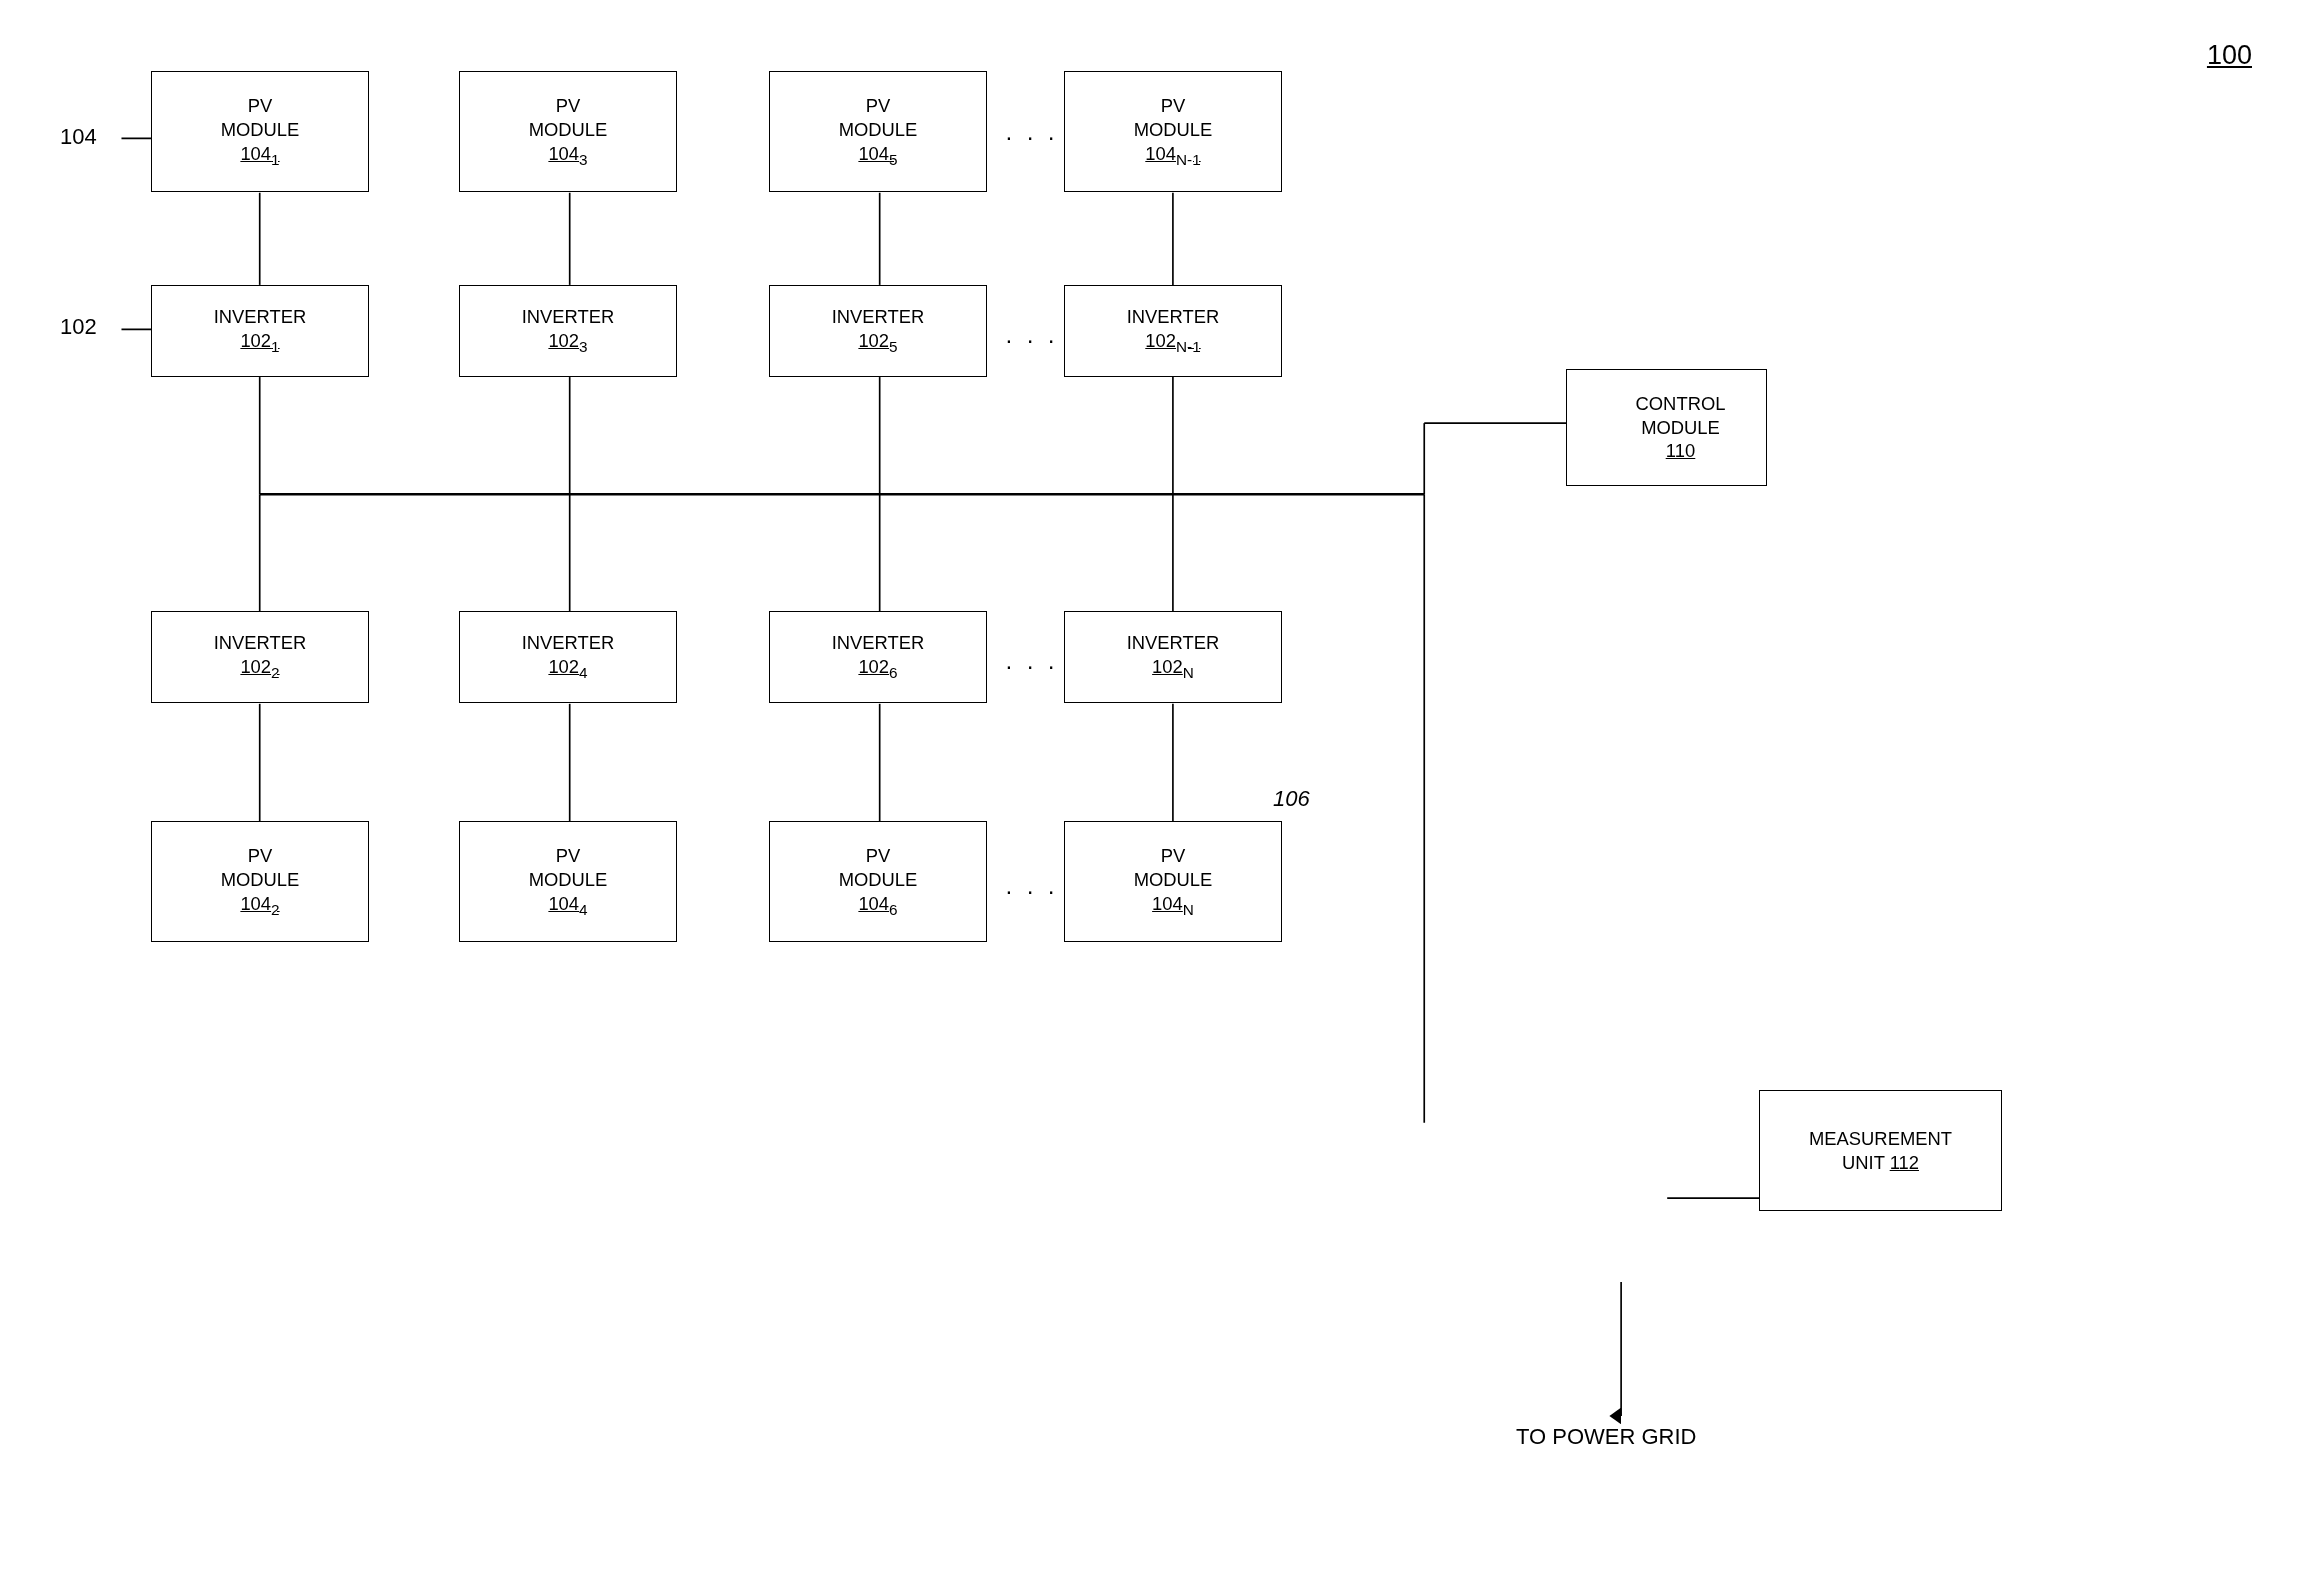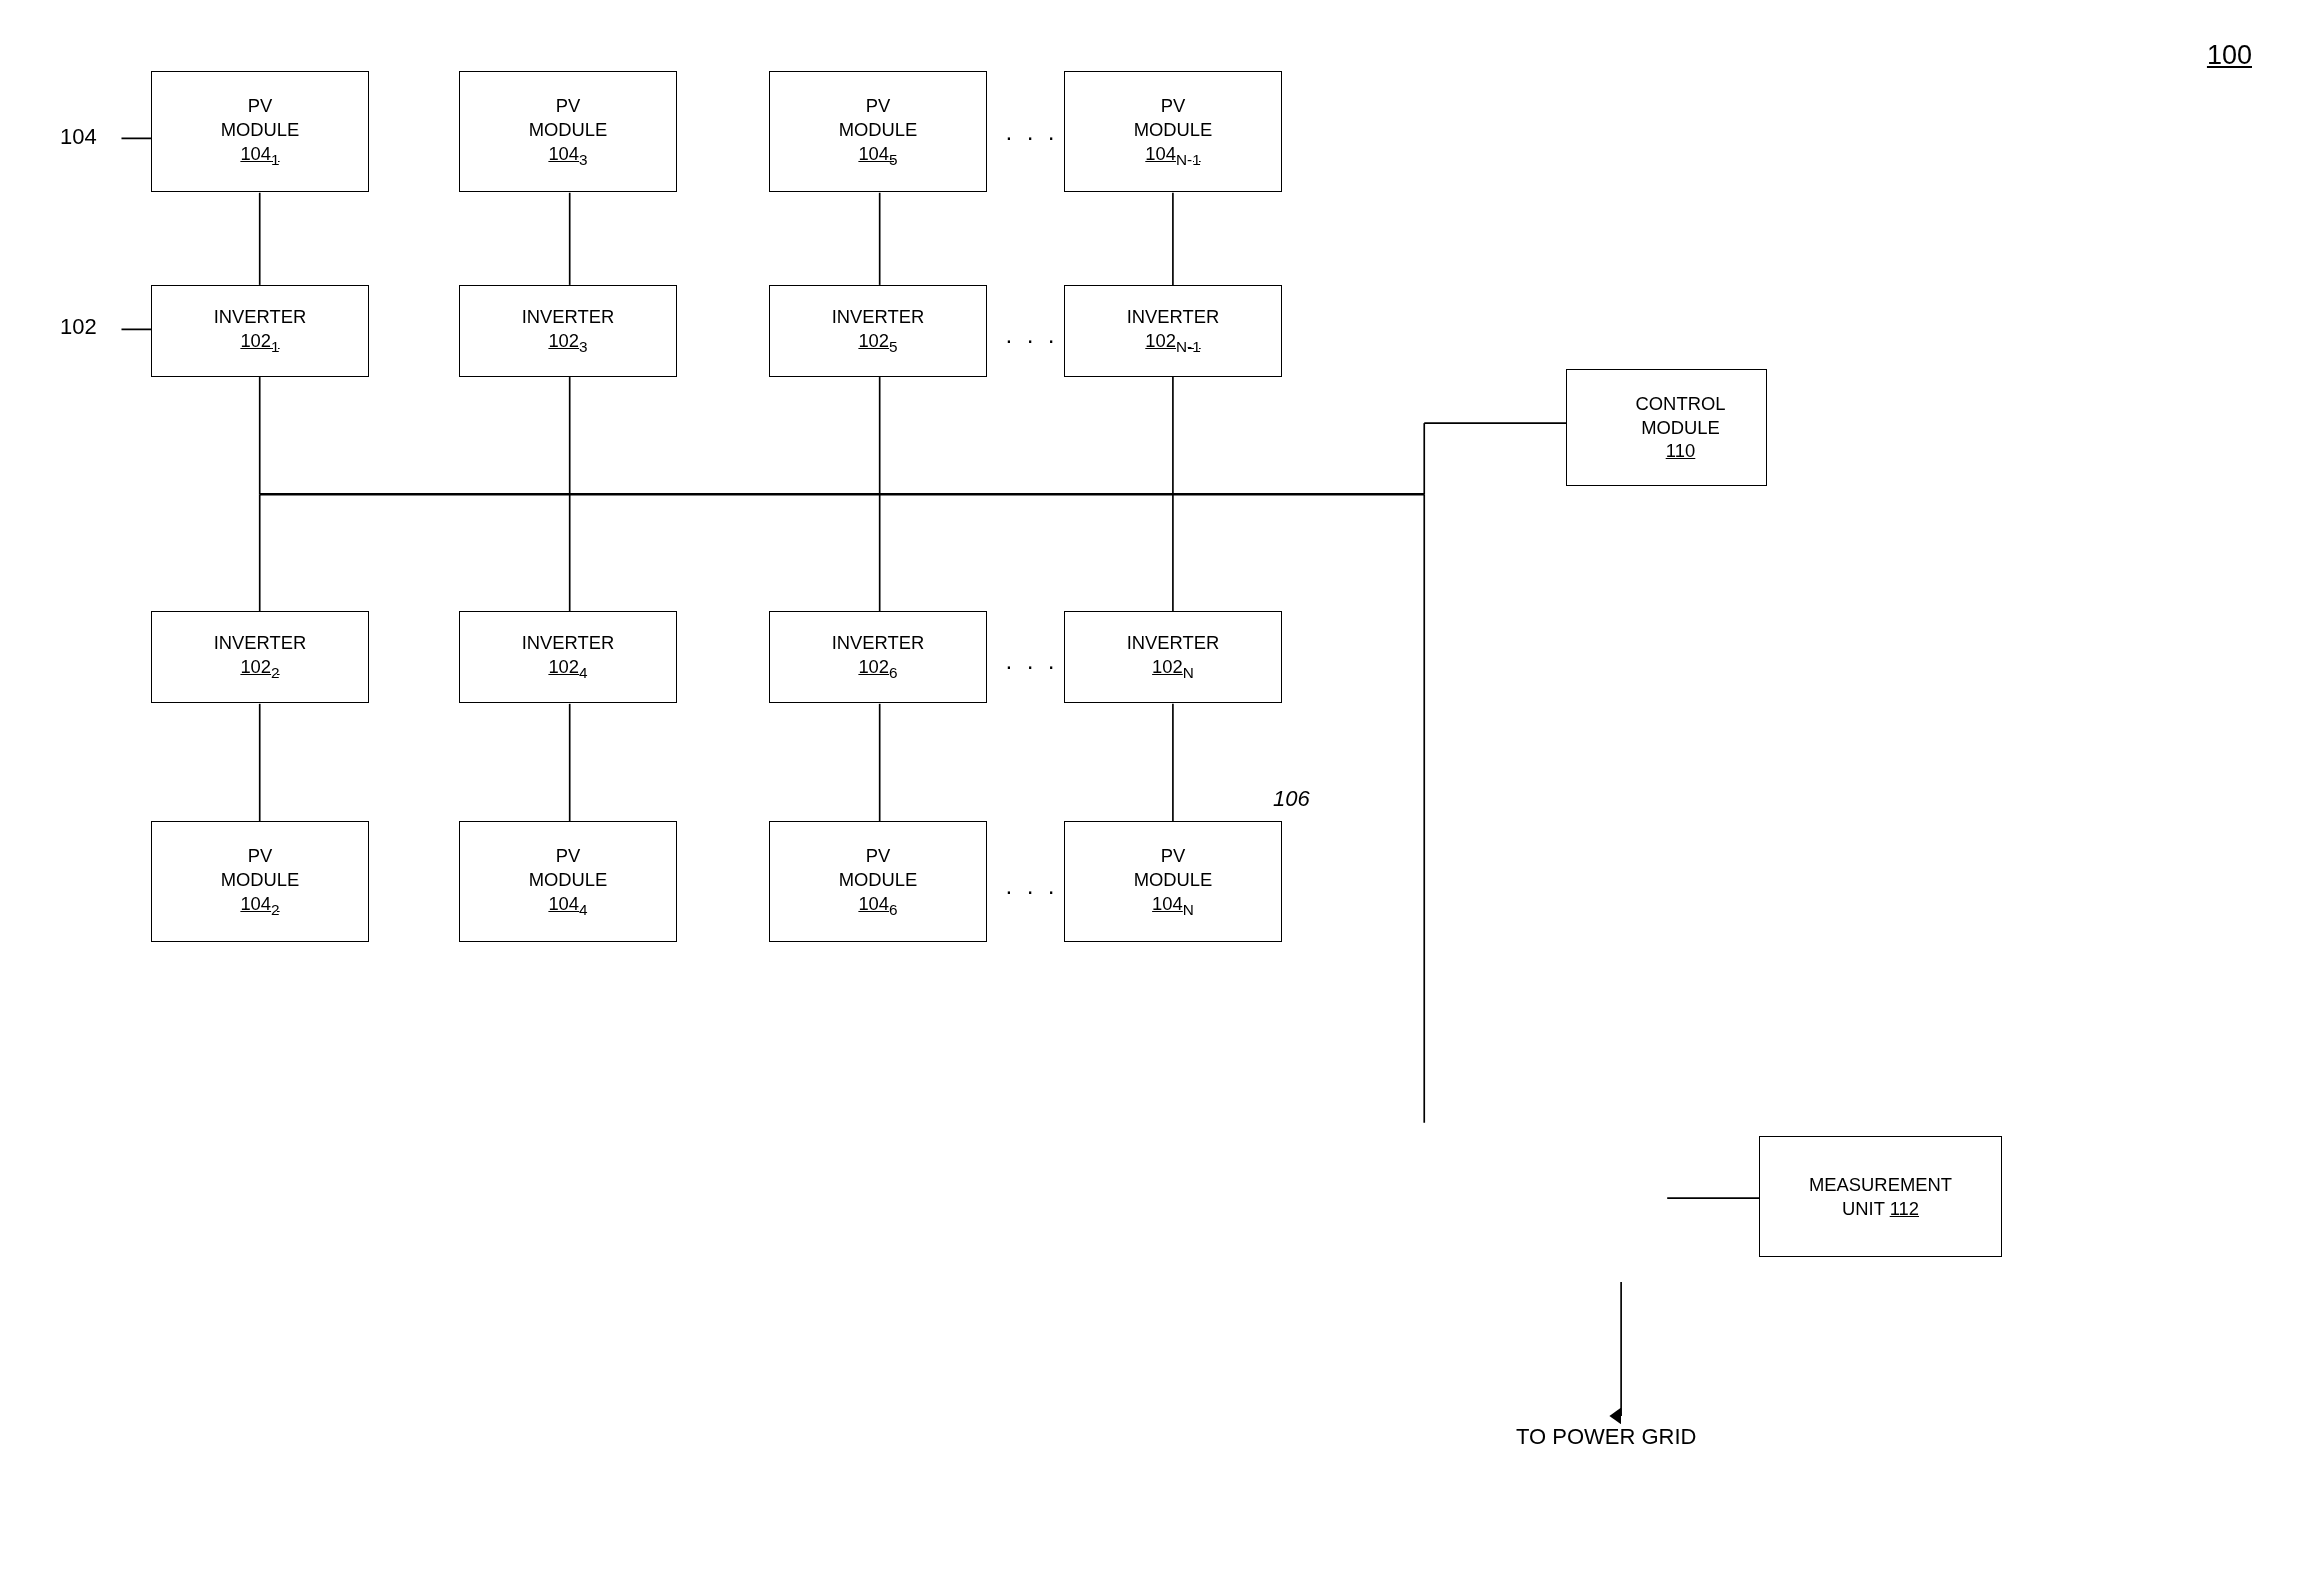--- a/index.html
+++ b/index.html
@@ -224,21 +224,21 @@
 
   <div class="dots-text" style="top:878px; left:1005px;">· · · ·</div>
 
   <div class="box" style="left:1064px; top:821px; width:218px; height:121px;">
     <span>PV</span>
     <span>MODULE</span>
     <span class="sub">104<sub>N</sub></span>
   </div>
 
 
-  <div class="box" style="left:1759px; top:1136px; width:243px; height:121px;">
+  <div class="box" style="left:1759px; top:1090px; width:243px; height:121px;">
     <span>MEASUREMENT</span>
     <span>UNIT <u>112</u></span>
   </div>
 
   <div style="position:absolute; top:1424px; left:1516px; font-size:22px; font-weight:normal;">TO POWER GRID</div>
 
 </div>
 
 
 </body></html>

